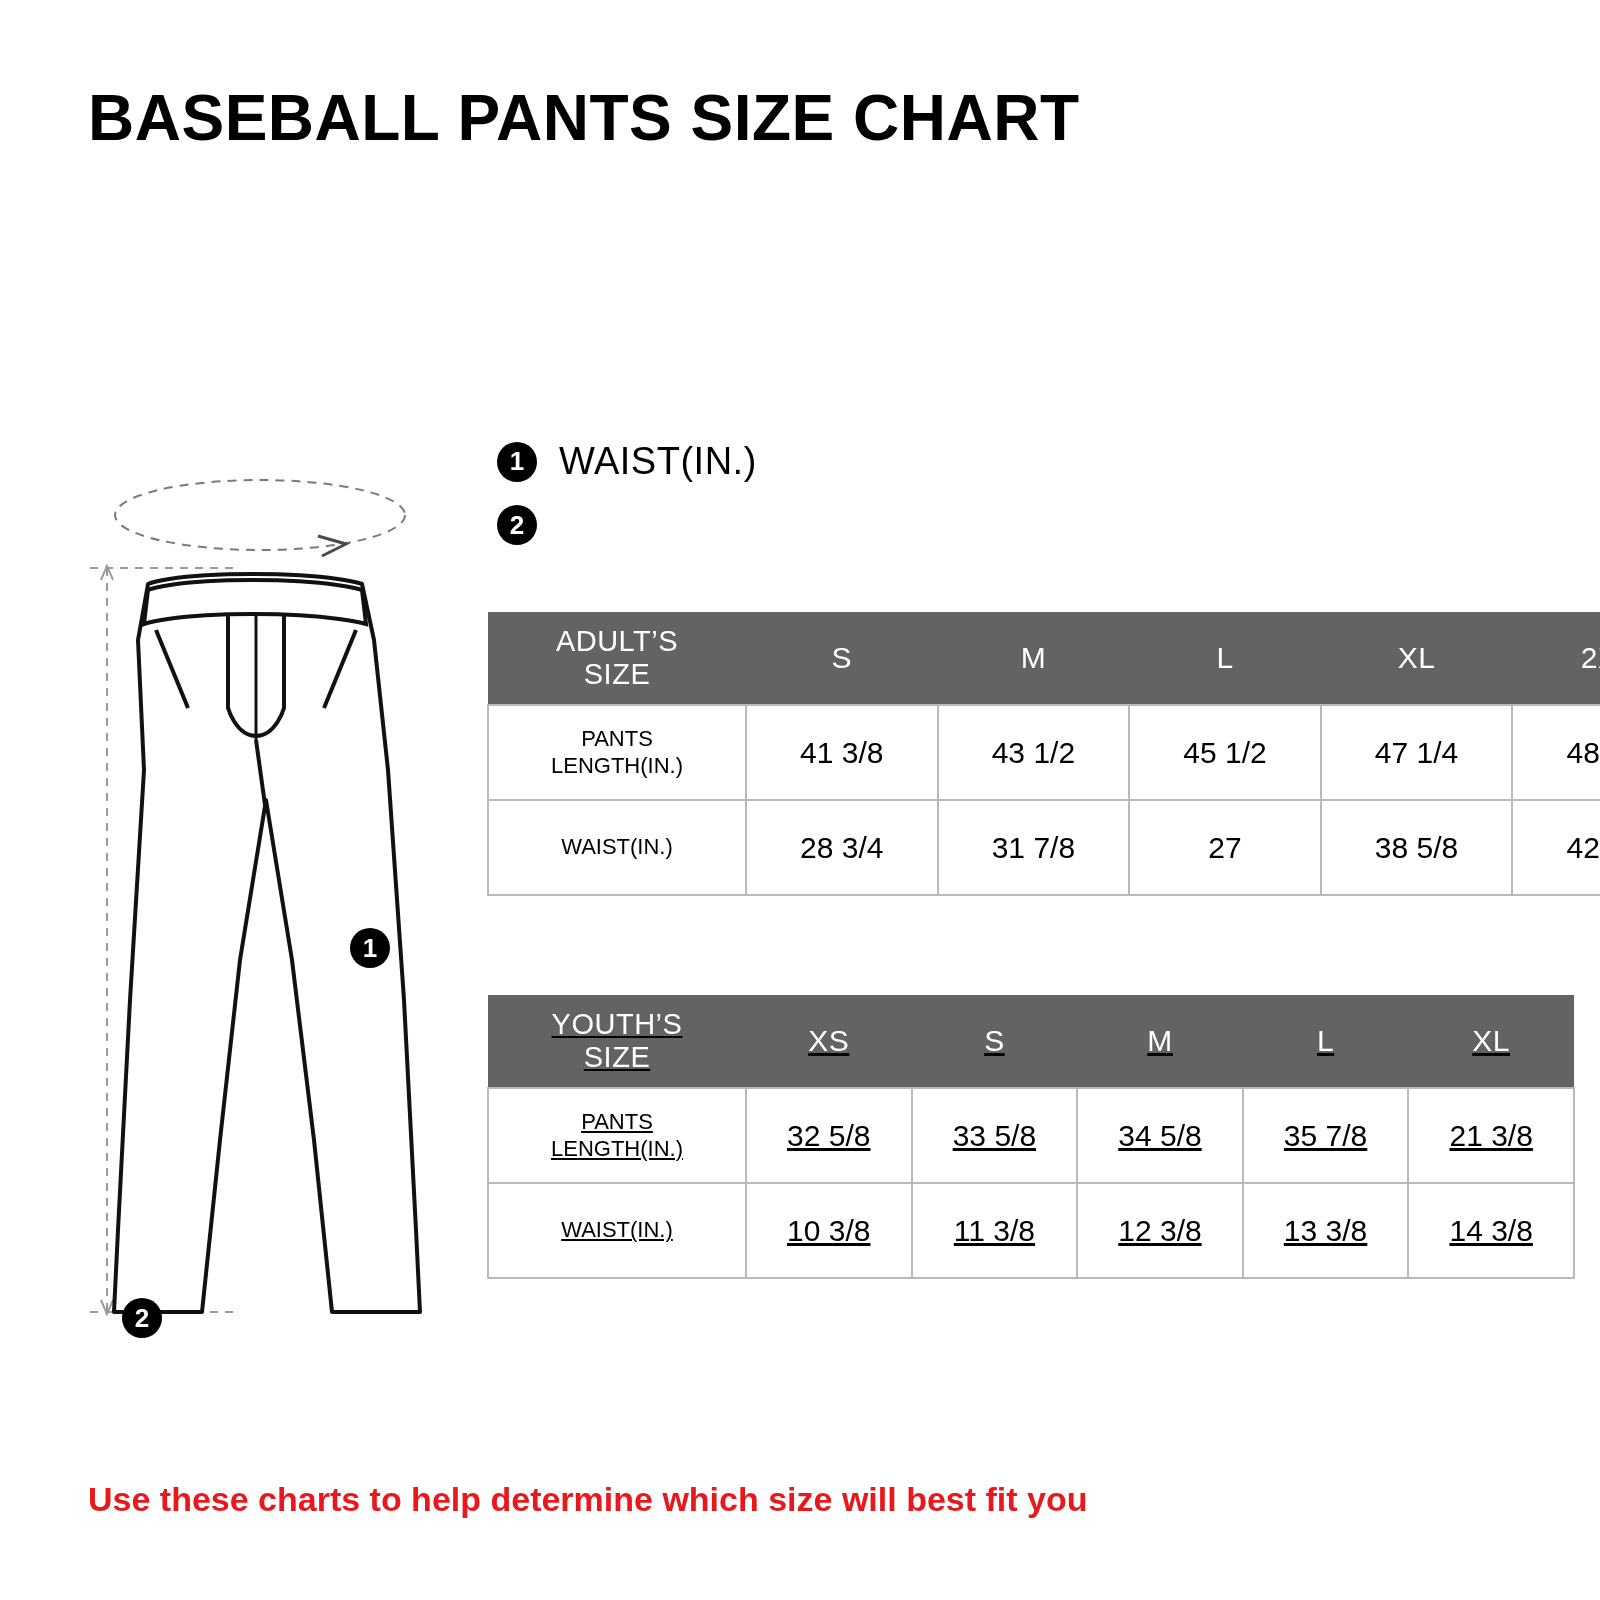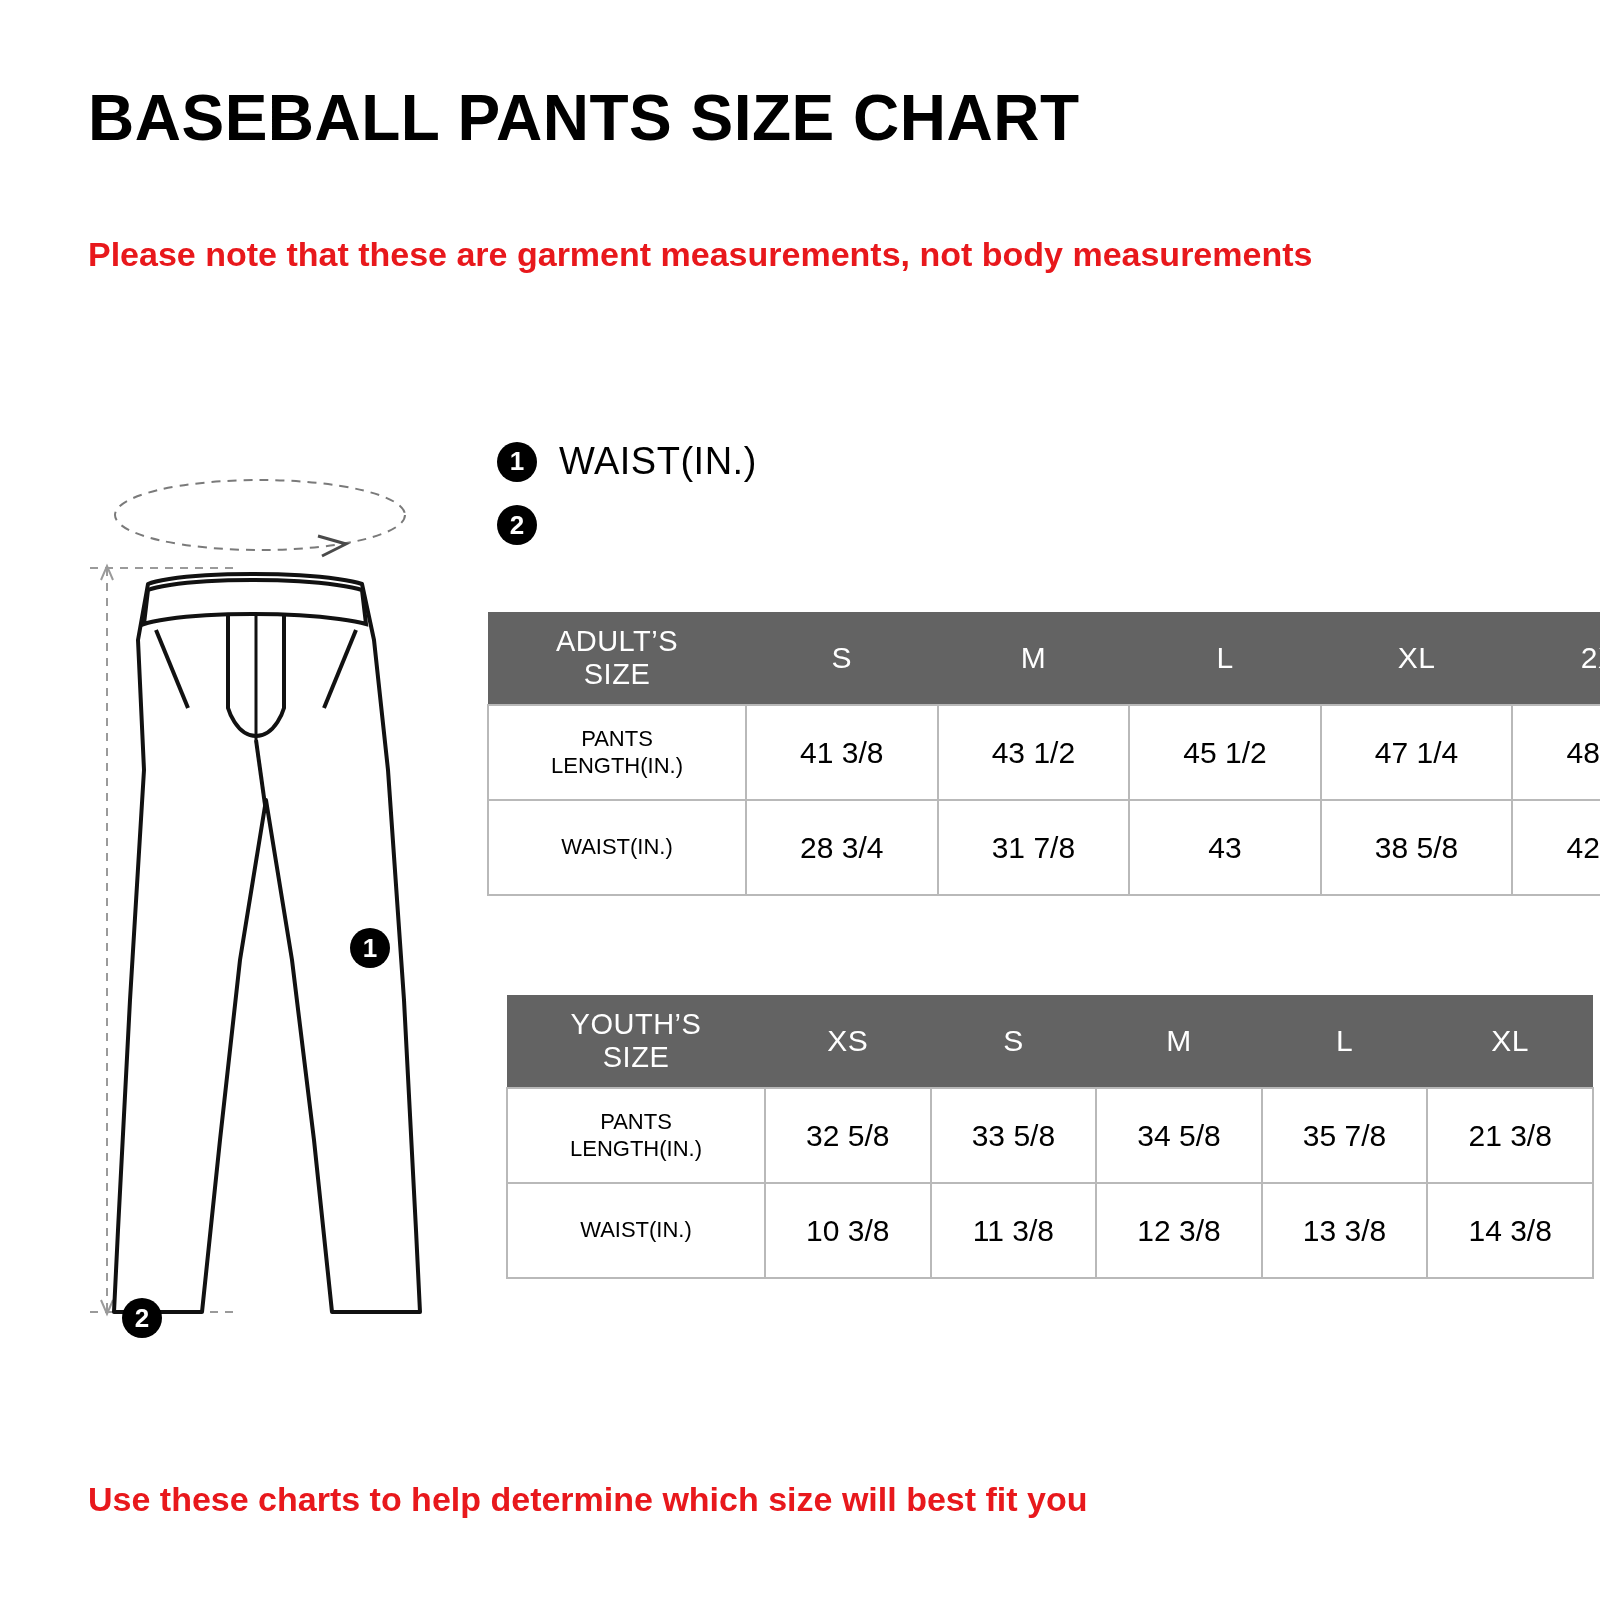--- a/index.html
+++ b/index.html
@@ -91,21 +91,21 @@
   .badge-2 { left: 62px;  top: 858px; }
 
   
   table {
     border-collapse: collapse;
     table-layout: fixed;
     position: absolute;
     font-size: 29px;
   }
   table.adult { left: 487px; top: 612px; width: 1218px; }
-  table.youth { left: 506px; top: 995px; width: 1088px; }
+  table.youth { left: 487px; top: 995px; width: 1088px; text-decoration: underline; }
 
   thead th {
     background: #636363;
     color: #ffffff;
     font-weight: normal;
     font-size: 30px;
     letter-spacing: 0.5px;
     height: 92px;
     border: none;
     padding: 0 6px;
@@ -141,21 +141,20 @@
     color: #e8181c;
     white-space: nowrap;
   }
 </style>
 </head>
 <body>
 
 <div class="page">
 
   <div class="title">BASEBALL PANTS SIZE CHART</div>
-  <div class="note">Please note that these are garment measurements, not body measurements</div>
 
   <div class="legend">
     <div class="legend-row">
       <div class="badge">1</div>
       <div class="legend-label">WAIST(IN.)</div>
     </div>
     <div class="legend-row">
       <div class="badge">2</div>
     </div>
   </div>
@@ -218,21 +217,21 @@
         <td>41 3/8</td>
         <td>43 1/2</td>
         <td>45 1/2</td>
         <td>47 1/4</td>
         <td>48 3/8</td>
       </tr>
       <tr>
         <td class="rowhead">WAIST(IN.)</td>
         <td>28 3/4</td>
         <td>31 7/8</td>
-        <td>43</td>
+        <td>27</td>
         <td>38 5/8</td>
         <td>42 3/2</td>
       </tr>
     </tbody>
   </table>
 
   <table class="youth">
     <colgroup>
         <col class="c0">
         <col>

